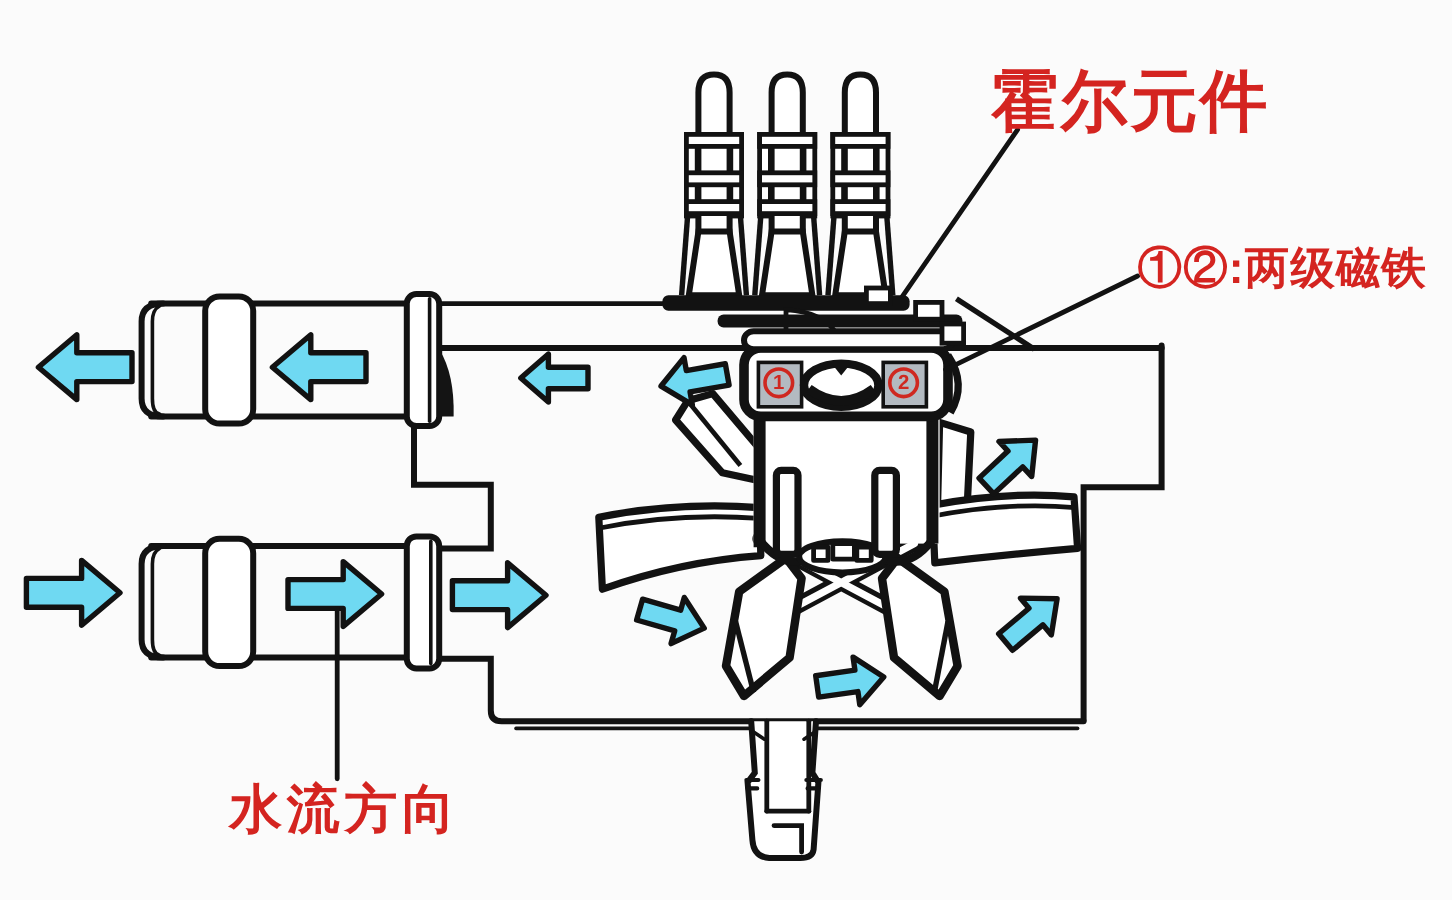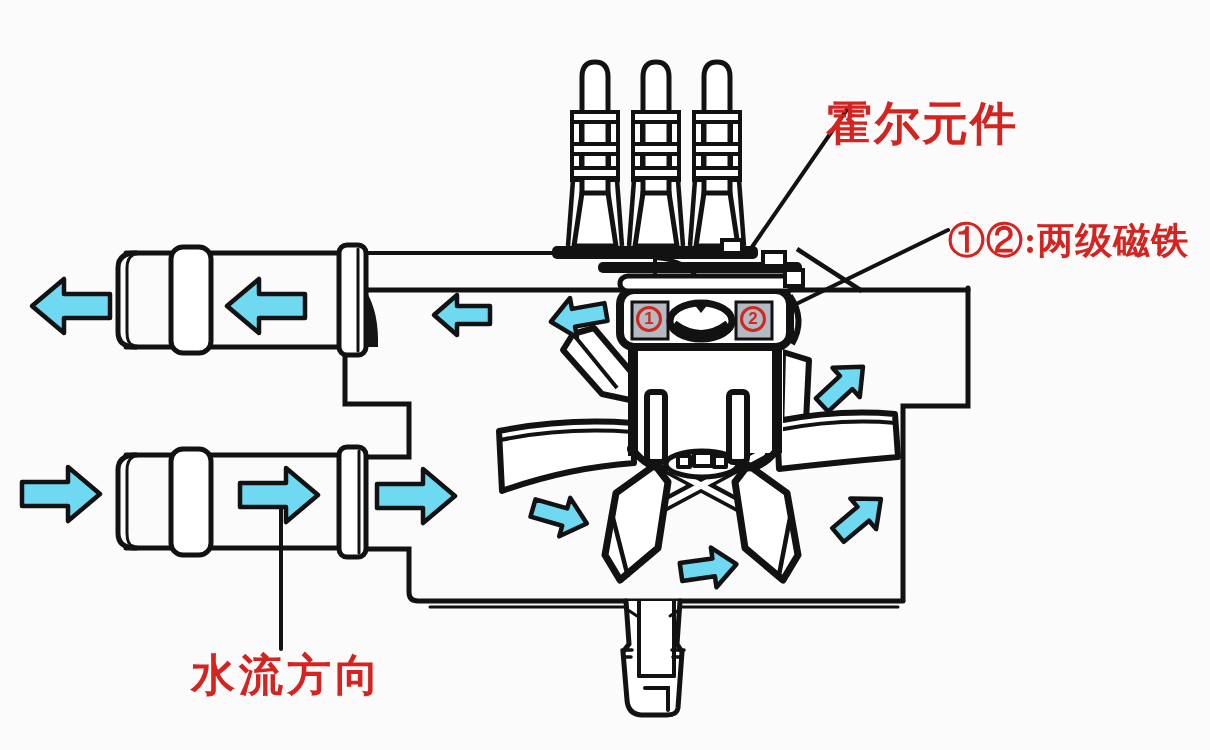--- a/index.html
+++ b/index.html
@@ -1,22 +1,22 @@
 <!DOCTYPE html>
 <html><head>
 <meta charset="utf-8">
 <style>
   html,body{margin:0;padding:0;background:#fbfbfb;}
   .stage{position:relative;width:1210px;height:750px;background:#fbfbfb;overflow:hidden;
          font-family:"Liberation Sans", sans-serif;}
   .stage svg{position:absolute;left:0;top:0;}
   .red-label{position:absolute;color:#d42420;font-weight:bold;line-height:1;white-space:nowrap;
              font-family:"Liberation Sans", sans-serif;}
-  #hall-label{left:826px;top:56px;font-size:46px;letter-spacing:2px;margin-top:44px;}
-  #magnets-label{left:948px;top:222px;font-size:37px;letter-spacing:1px;font-family:Liberation Serif, serif;}
+  #hall-label{left:826px;top:56px;font-size:56px;letter-spacing:2px;}
+  #magnets-label{left:948px;top:205px;font-size:37px;letter-spacing:1px;}
   #flow-label{left:191px;top:653px;font-size:44px;letter-spacing:4px;}
   .magnet-badge{position:absolute;width:26px;height:26px;border:3px solid #cf2820;border-radius:50%;
                 color:#cf2820;font-size:17px;font-weight:bold;display:flex;align-items:center;
                 justify-content:center;box-sizing:border-box;}
   #magnet-badge-1{left:636px;top:306px;}
   #magnet-badge-2{left:740px;top:306px;}
 </style>
 </head>
 <body>
 

